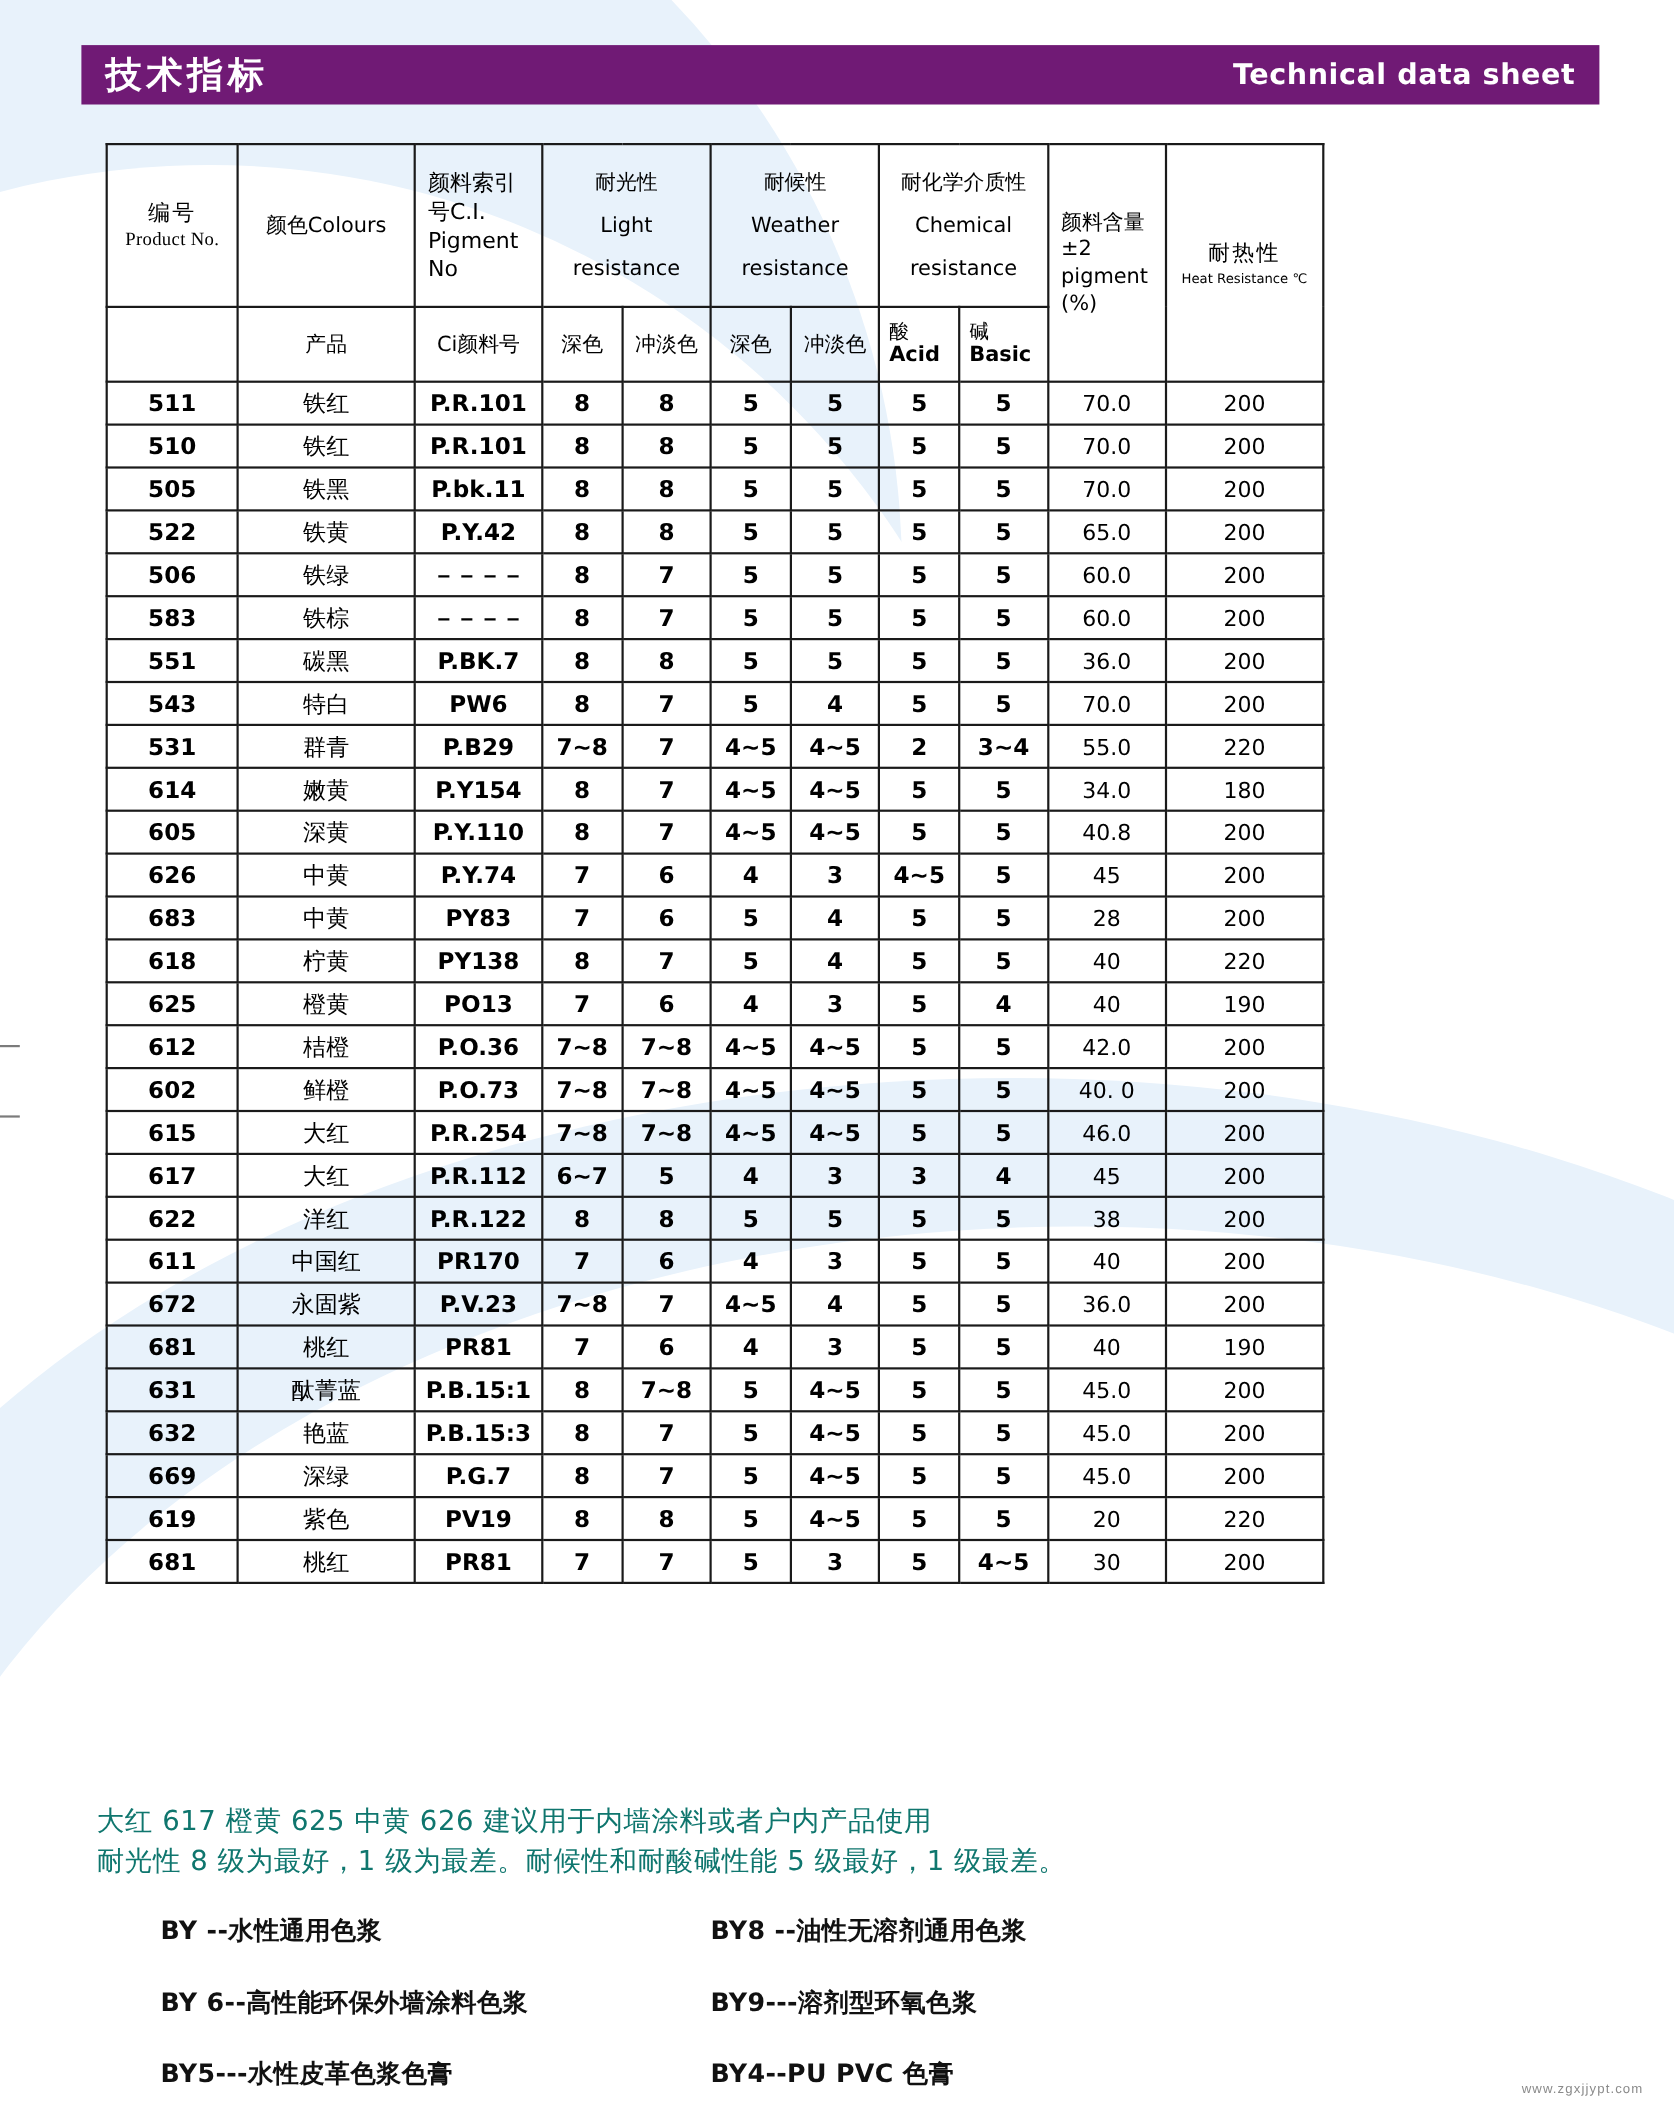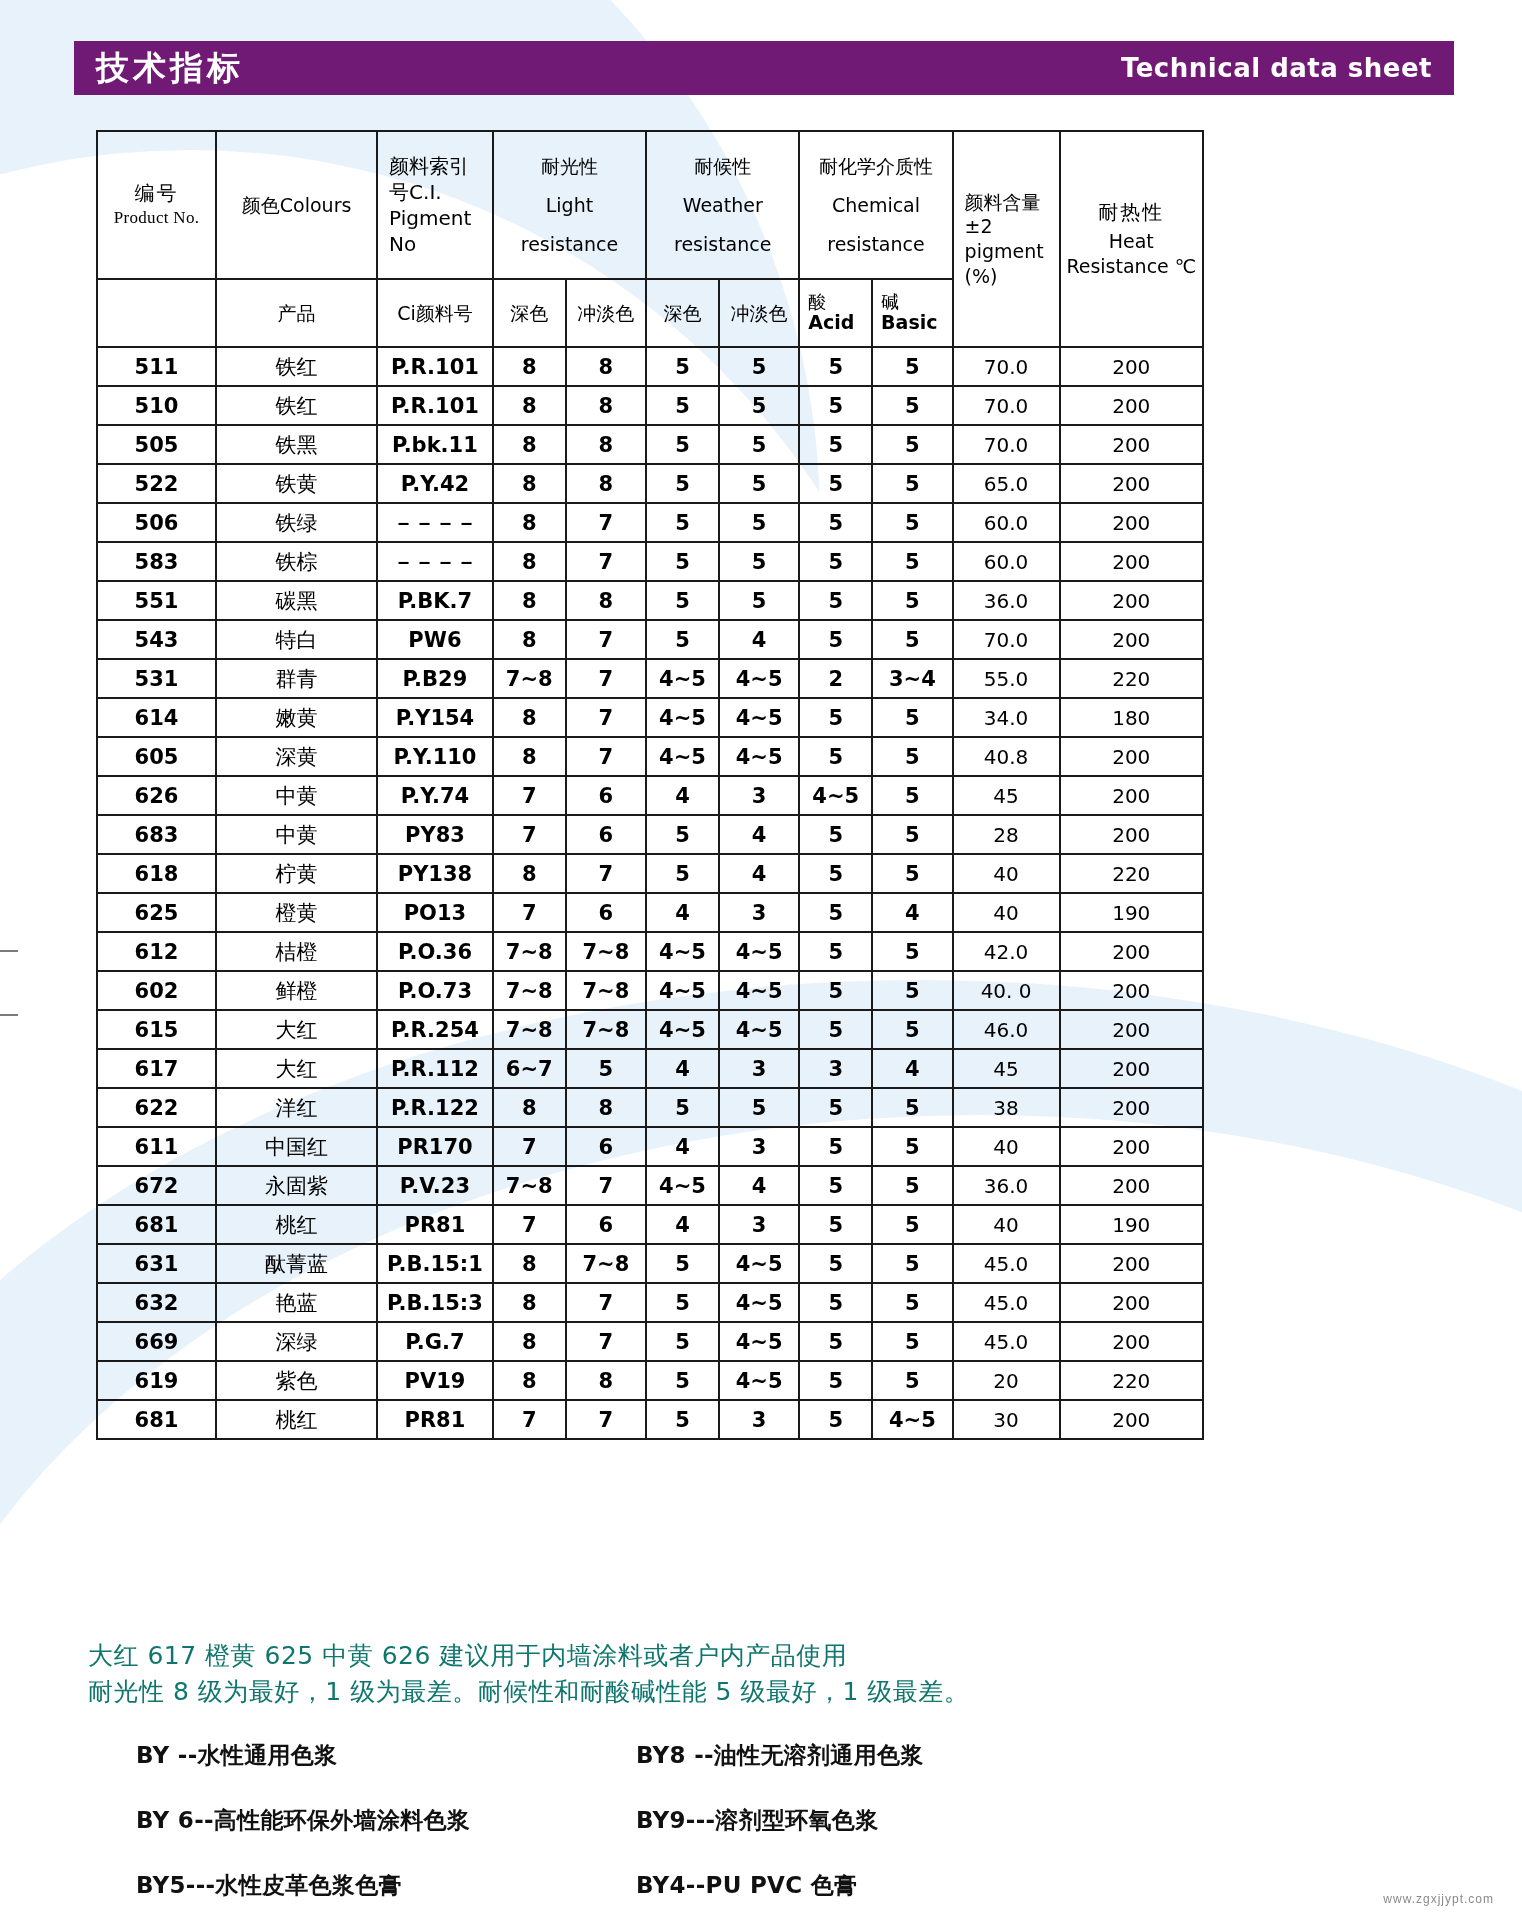--- a/index.html
+++ b/index.html
@@ -141,21 +141,21 @@
   .prodno-cn { font-size: 20px; display: block; letter-spacing: 2px;}
   .prodno-en {
     font-size: 17px;
     display: block;
     font-family: "Liberation Serif", "DejaVu Serif", serif;
     letter-spacing: 0.3px;
   }
   .pigidx { font-size: 20px; line-height: 1.3; display: block; text-align: left; padding-left: 8px;}
   .pigcontent { font-size: 19px; line-height: 1.3; display: block; text-align: left; padding-left: 8px;}
   .heat-cn { font-size: 20px; letter-spacing: 2px; display: block; }
-  .heat-en { font-size: 19px; display: block; margin-top: 4px;}
+  .heat-en { font-size: 12px; display: block; margin-top: 4px;}
   .acid-cn, .basic-cn { display:block; font-size: 18px; text-align:left; padding-left:6px; line-height:1.05;}
   .acid-en, .basic-en { display:block; font-size: 19px; font-weight: bold; text-align:left; padding-left:6px; line-height:1.15;}
 
   td.cell {
     height: 37px;
     font-size: 21px;
     padding: 0 2px;
   }
   td.num  { font-weight: bold; }
   td.name { font-size: 21px; }
@@ -183,21 +183,21 @@
     font-family: "DejaVu Sans", "Liberation Sans", sans-serif;
   }
   .note-line {
     font-size: 25px;
     color: #0f766e;
     line-height: 1.45;
     letter-spacing: 0.5px;
   }
   .legend {
     position: absolute;
-    left: 136px;
+    left: 146px;
     top: 1740px;
     width: 1260px;
     z-index: 2;
     display: grid;
     grid-template-columns: 500px 1fr;
     row-gap: 34px;
     font-family: "DejaVu Sans", "Liberation Sans", sans-serif;
   }
   .legend-item {
     font-size: 23px;

